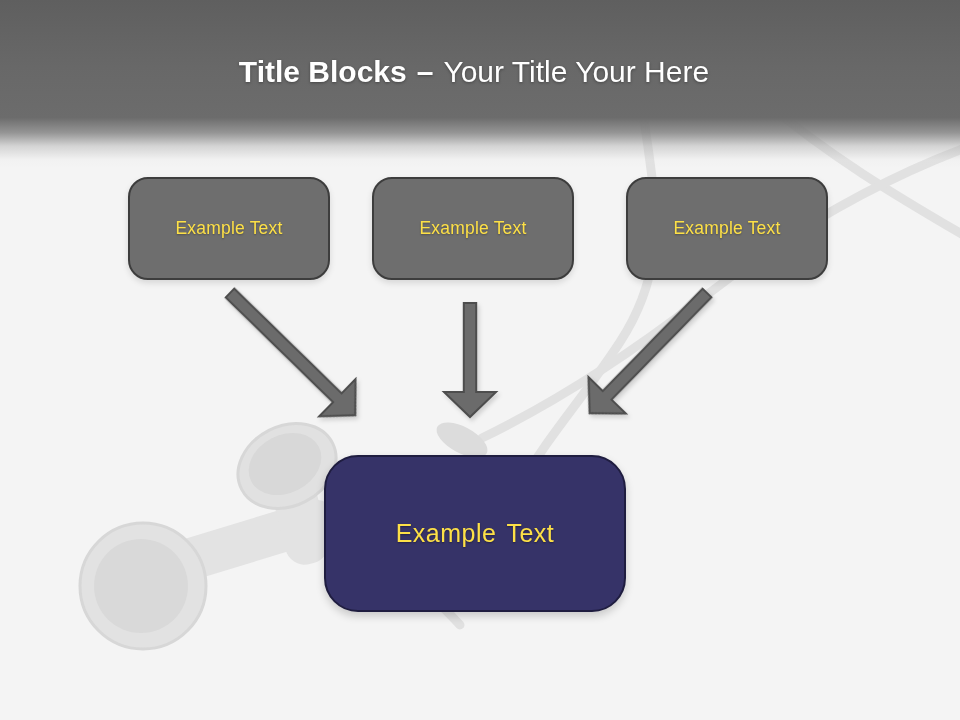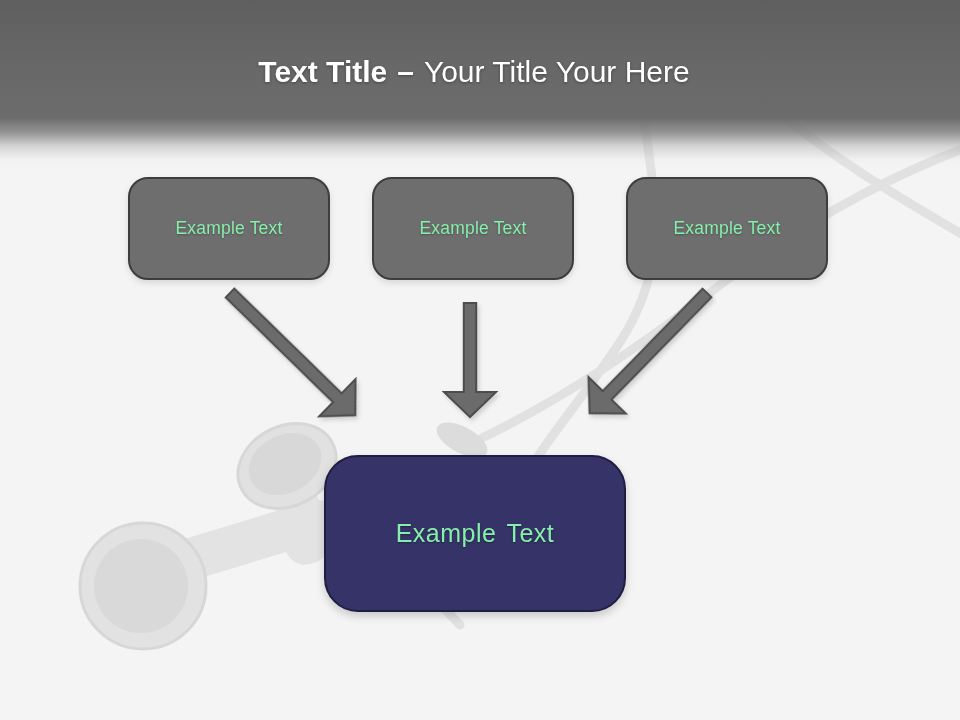--- a/index.html
+++ b/index.html
@@ -30,21 +30,21 @@
     margin:0;padding-top:53px;text-align:center;
     font-size:30px;line-height:38px;color:#ffffff;font-weight:400;
     text-shadow:0 1px 3px rgba(0,0,0,0.35);
     transform:translateX(-6px);
   }
   .title .bold{font-weight:700;}
   .title .dash{font-weight:700;margin:0 10px;}
   
   .block{
     position:absolute;z-index:3;display:flex;align-items:center;justify-content:center;
-    box-sizing:border-box;text-align:center;color:#86efac;
+    box-sizing:border-box;text-align:center;color:#fde047;
   }
   .block-top{
     width:202px;height:103px;top:177px;
     background:var(--box_gray,#6e6e6e);
     border:2.5px solid var(--box_gray_border,#3d3d3d);
     border-radius:20px;
     font-size:17.5px;letter-spacing:0.2px;
     text-shadow:0 1px 2px rgba(0,0,0,0.3);
     box-shadow:0 3px 6px rgba(0,0,0,0.12);
   }
@@ -86,21 +86,21 @@
     </g>
     <g stroke="#d7d7d7" stroke-width="3">
       <rect x="278" y="470" width="44" height="95" rx="20" fill="#e3e3e3" stroke="none" transform="rotate(-14 300 517)"></rect>
       <ellipse cx="287" cy="466" rx="51" ry="40" fill="#e1e1e1" transform="rotate(-27 287 466)"></ellipse>
       <ellipse cx="285" cy="464" rx="38" ry="29" fill="#d8d8d8" stroke="none" transform="rotate(-27 285 464)"></ellipse>
     </g>
     <ellipse cx="462" cy="440" rx="28" ry="13" fill="#dcdcdc" transform="rotate(28 462 440)"></ellipse>
   </svg>
 
   <header class="titlebar">
-    <h1 class="title"><span class="bold">Text Title</span><span class="dash">–</span><span class="reg">Your Title Your Here</span></h1>
+    <h1 class="title"><span class="bold">Title Blocks</span><span class="dash">–</span><span class="reg">Your Title Your Here</span></h1>
   </header>
 
   <div class="block block-top block-1">
     <span>Example Text</span>
   </div>
   <div class="block block-top block-2">
     <span>Example Text</span>
   </div>
   <div class="block block-top block-3">
     <span>Example Text</span>

